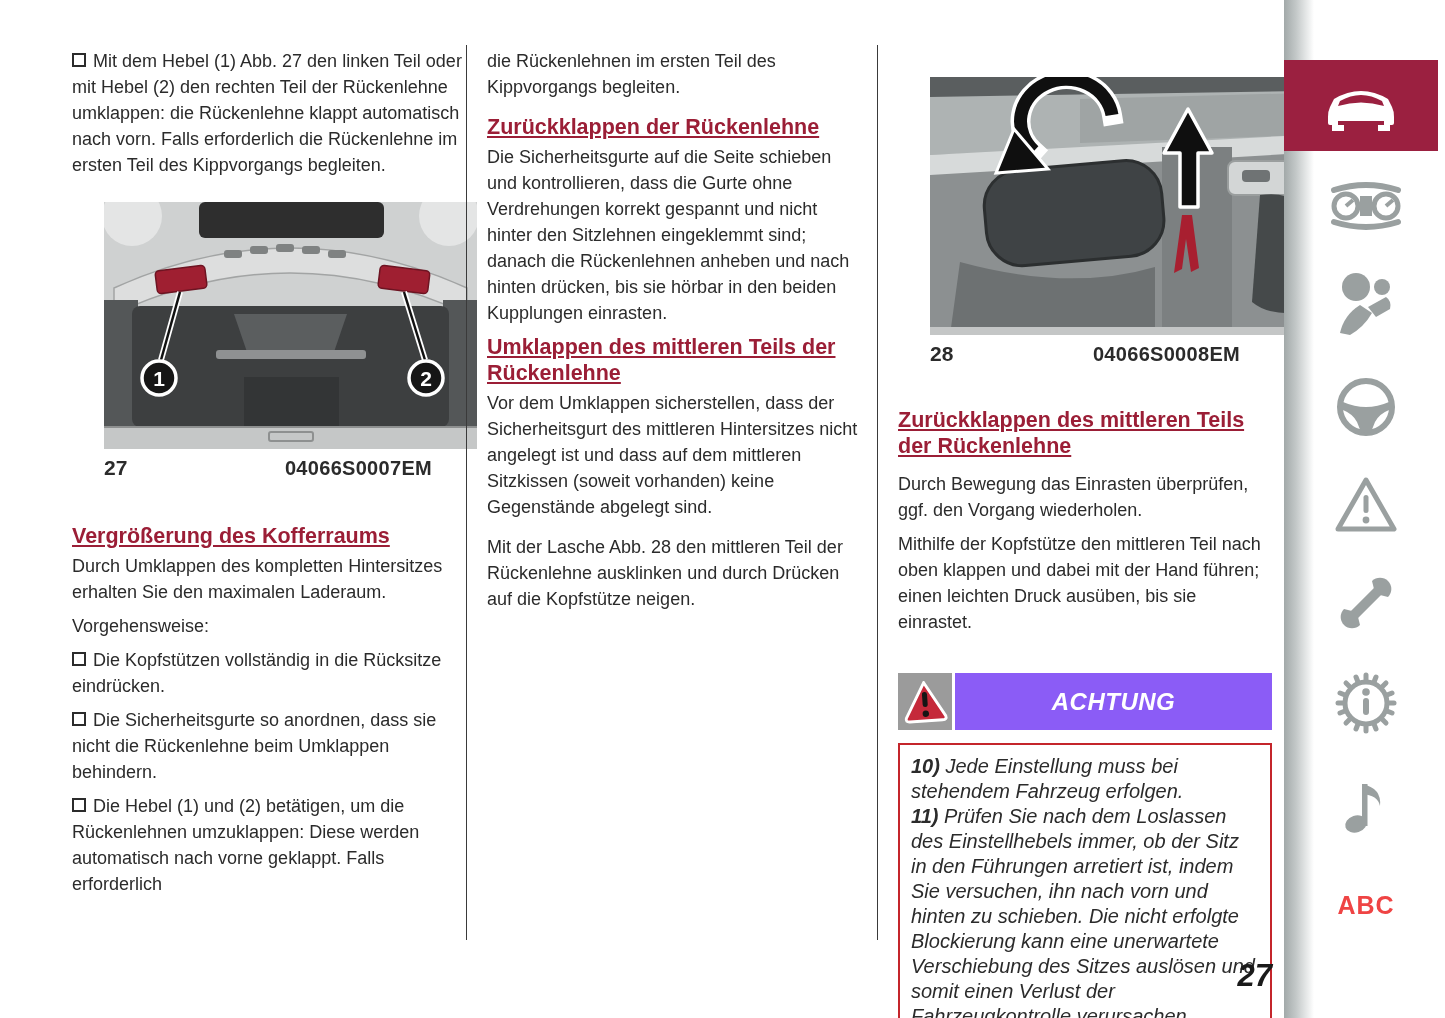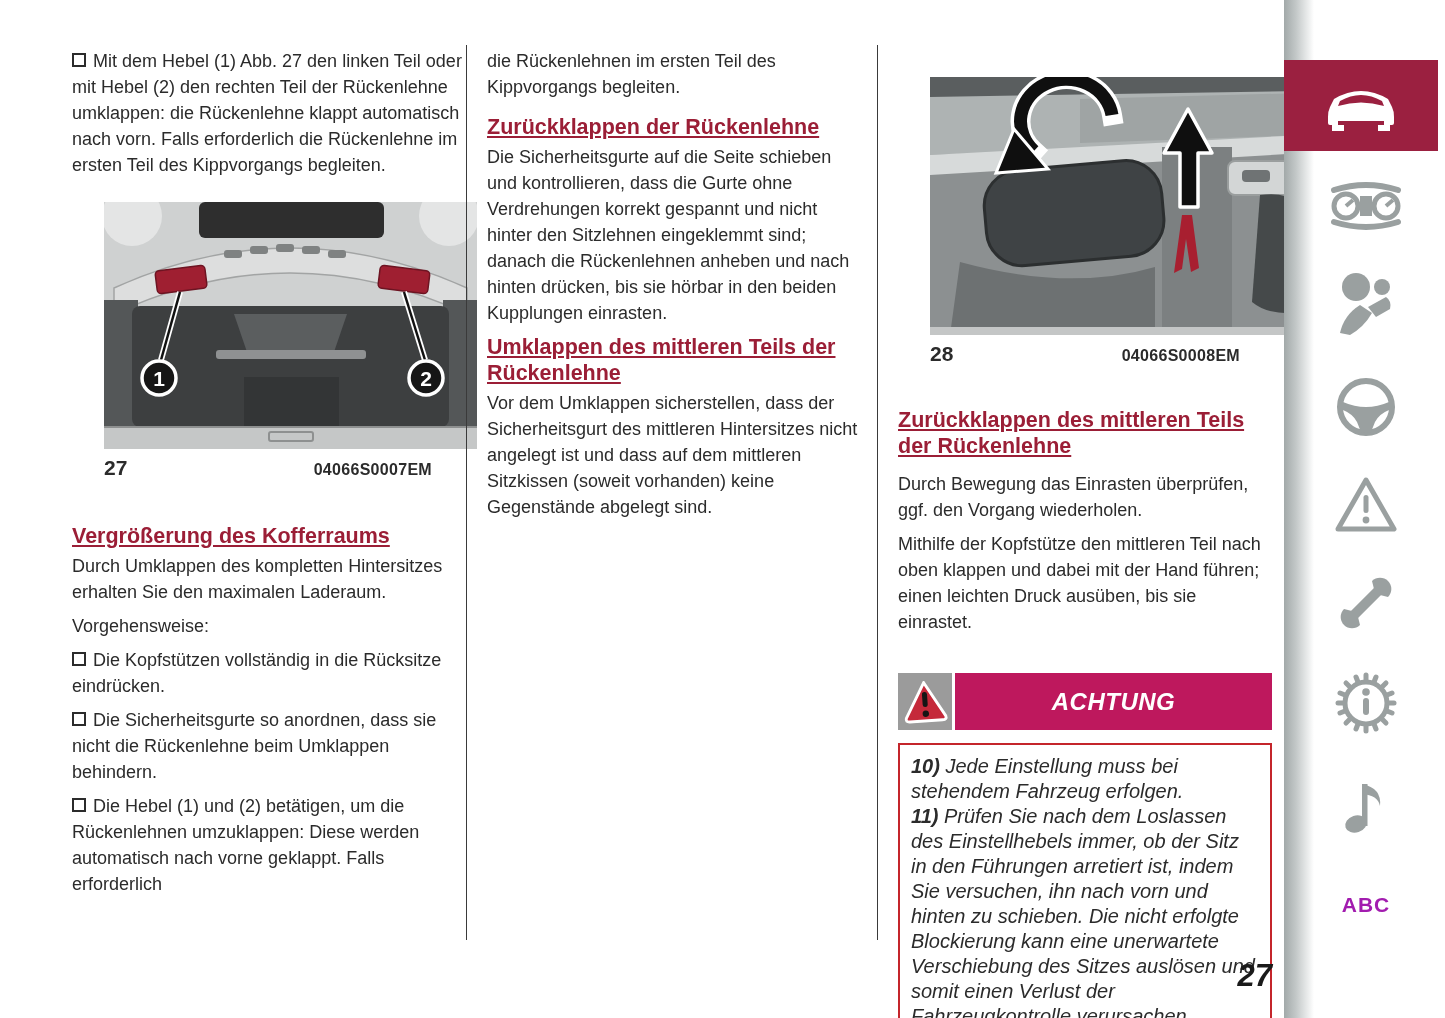--- a/index.html
+++ b/index.html
@@ -14,41 +14,41 @@
   .divider{position:absolute;top:45px;height:895px;width:1px;background:#3a3a3a;}
   .d1{left:466px;}
   .d2{left:877px;}
   p.body{font-size:18px;line-height:26px;margin:0 0 8px 0;}
   p.body:last-child{margin-bottom:0;}
   h2.red{font-size:21.5px;line-height:26px;font-weight:bold;color:#9b1e36;margin:14px 0 4px 0;text-decoration:underline;}
   .sq{display:inline-block;width:10px;height:10px;border:2.5px solid #2b2b2b;margin-right:7px;position:relative;top:0px;}
   figure{margin:16px;padding:16px;}
   .figcap{display:flex;justify-content:space-between;align-items:baseline;margin-top:3px;}
   .figcap .num{font-size:21px;font-weight:bold;}
-  .figcap .code{font-size:16px;font-weight:bold;letter-spacing:.3px;}
+  .figcap .code{font-size:20px;font-weight:bold;letter-spacing:.3px;}
   .warnref{display:flex;align-items:center;gap:8px;margin:10px 0 6px 0;}
   .warnref .lbl{font-size:18px;font-weight:bold;}
   
   .achtung-bar{display:flex;height:57px;margin-top:38px;}
   .achtung-bar .icell{width:54px;background:#9b9b9b;display:flex;align-items:center;justify-content:center;}
   .achtung-bar .gap{width:3px;background:#ffffff;}
-  .achtung-bar .tcell{flex:1;background:#be185d;display:flex;align-items:center;justify-content:center;}
+  .achtung-bar .tcell{flex:1;background:#8b5cf6;display:flex;align-items:center;justify-content:center;}
   .achtung-bar .title{color:#ffffff;font-size:24px;font-weight:bold;font-style:italic;letter-spacing:.5px;}
   .warnbox{border:2.5px solid #c4252b;margin-top:13px;padding:9px 11px 20px 11px;}
   .warnbox p{font-size:20px;line-height:25px;font-style:italic;margin:0;}
   .warnbox b{font-weight:bold;}
   .pagenum{position:absolute;right:173px;top:958px;font-size:31px;font-weight:bold;font-style:italic;color:#1a1a1a;}
   
   .edge-strip{position:absolute;left:1284px;top:0;width:30px;height:1018px;
     background:linear-gradient(to right,#a2a9a9,#c3c8c8 40%,#ffffff);}
   .sidebar{position:absolute;left:1284px;top:0;width:161px;height:1018px;}
   .tab-active{position:absolute;left:0;top:60px;width:154px;height:91px;background:#9b2040;
     display:flex;align-items:center;justify-content:center;}
   .icon-slot{position:absolute;left:38px;width:88px;height:66px;display:flex;align-items:center;justify-content:center;}
-  .abc{font-size:21px;font-weight:bold;color:#a21caf;letter-spacing:1px;}
+  .abc{font-size:25px;font-weight:bold;color:#ef4444;letter-spacing:1px;}
 </style>
 </head>
 <body>
 
 <div class="col col1">
   <p class="body"><span class="sq"></span><span>Mit dem Hebel (1) Abb. 27 den linken Teil oder mit Hebel (2) den rechten Teil der Rückenlehne umklappen: die Rückenlehne klappt automatisch nach vorn. Falls erforderlich die Rückenlehne im ersten Teil des Kippvorgangs begleiten.</span></p>
 
   <figure style="margin-top:6px;">
     <svg width="373" height="247" viewBox="0 0 373 247">
       <rect x="0" y="0" width="373" height="247" fill="#cfd1d1"></rect>
@@ -108,20 +108,21 @@
 <div class="divider d1"></div>
 
 <div class="col col2">
   <p class="body">die Rückenlehnen im ersten Teil des Kippvorgangs begleiten.</p>
   <h2 class="red">Zurückklappen der Rückenlehne</h2>
   <p class="body">Die Sicherheitsgurte auf die Seite schieben und kontrollieren, dass die Gurte ohne Verdrehungen korrekt gespannt und nicht hinter den Sitzlehnen eingeklemmt sind; danach die Rückenlehnen anheben und nach hinten drücken, bis sie hörbar in den beiden Kupplungen einrasten.</p>
 
 
   <h2 class="red" style="margin-top:4px;">Umklappen des mittleren Teils der Rückenlehne</h2>
   <p class="body">Vor dem Umklappen sicherstellen, dass der Sicherheitsgurt des mittleren Hintersitzes nicht angelegt ist und dass auf dem mittleren Sitzkissen (soweit vorhanden) keine Gegenstände abgelegt sind.</p>
+  <p class="body" style="margin-top:14px;">Mit der Lasche Abb. 28 den mittleren Teil der Rückenlehne ausklinken und durch Drücken auf die Kopfstütze neigen.</p>
 </div>
 
 <div class="divider d2"></div>
 
 <div class="col col3">
   <figure>
     <svg width="374" height="258" viewBox="0 0 374 258">
       <rect x="0" y="0" width="374" height="258" fill="#8c9091"></rect>
       <rect x="0" y="0" width="374" height="20" fill="#5a5e5f"></rect>
       <polygon points="0,20 374,14 374,64 0,78" fill="#aeb3b3"></polygon>

